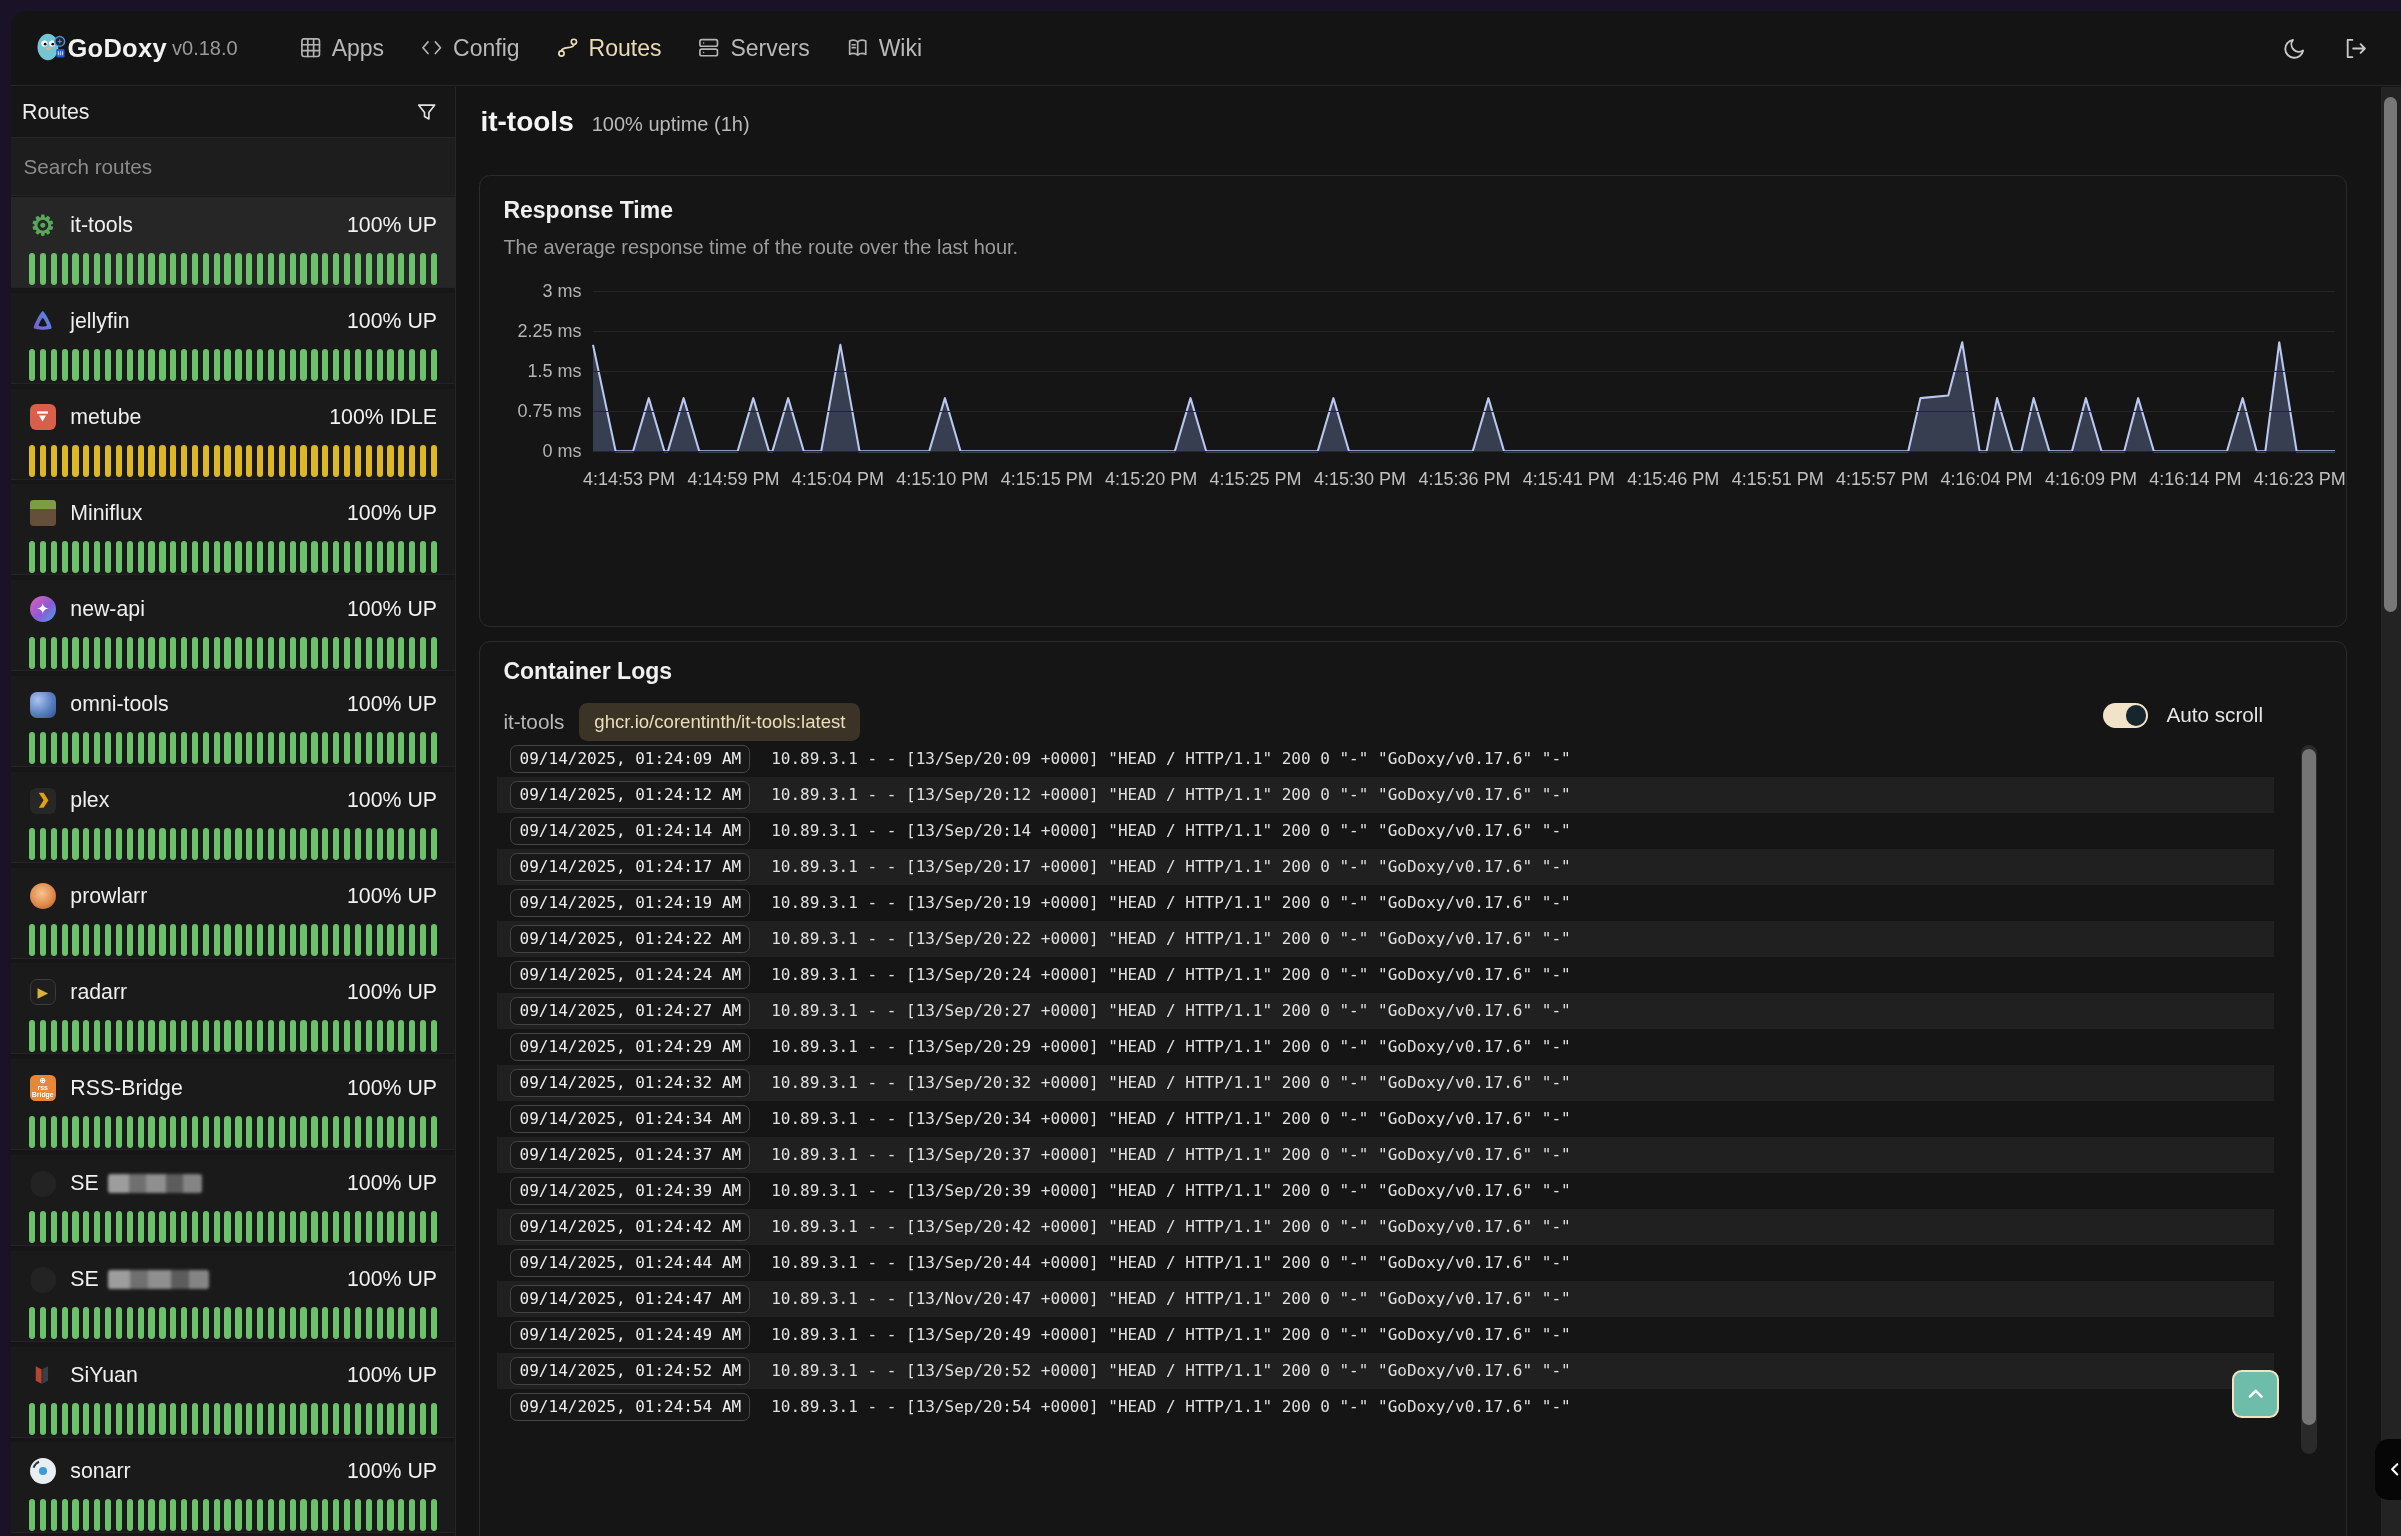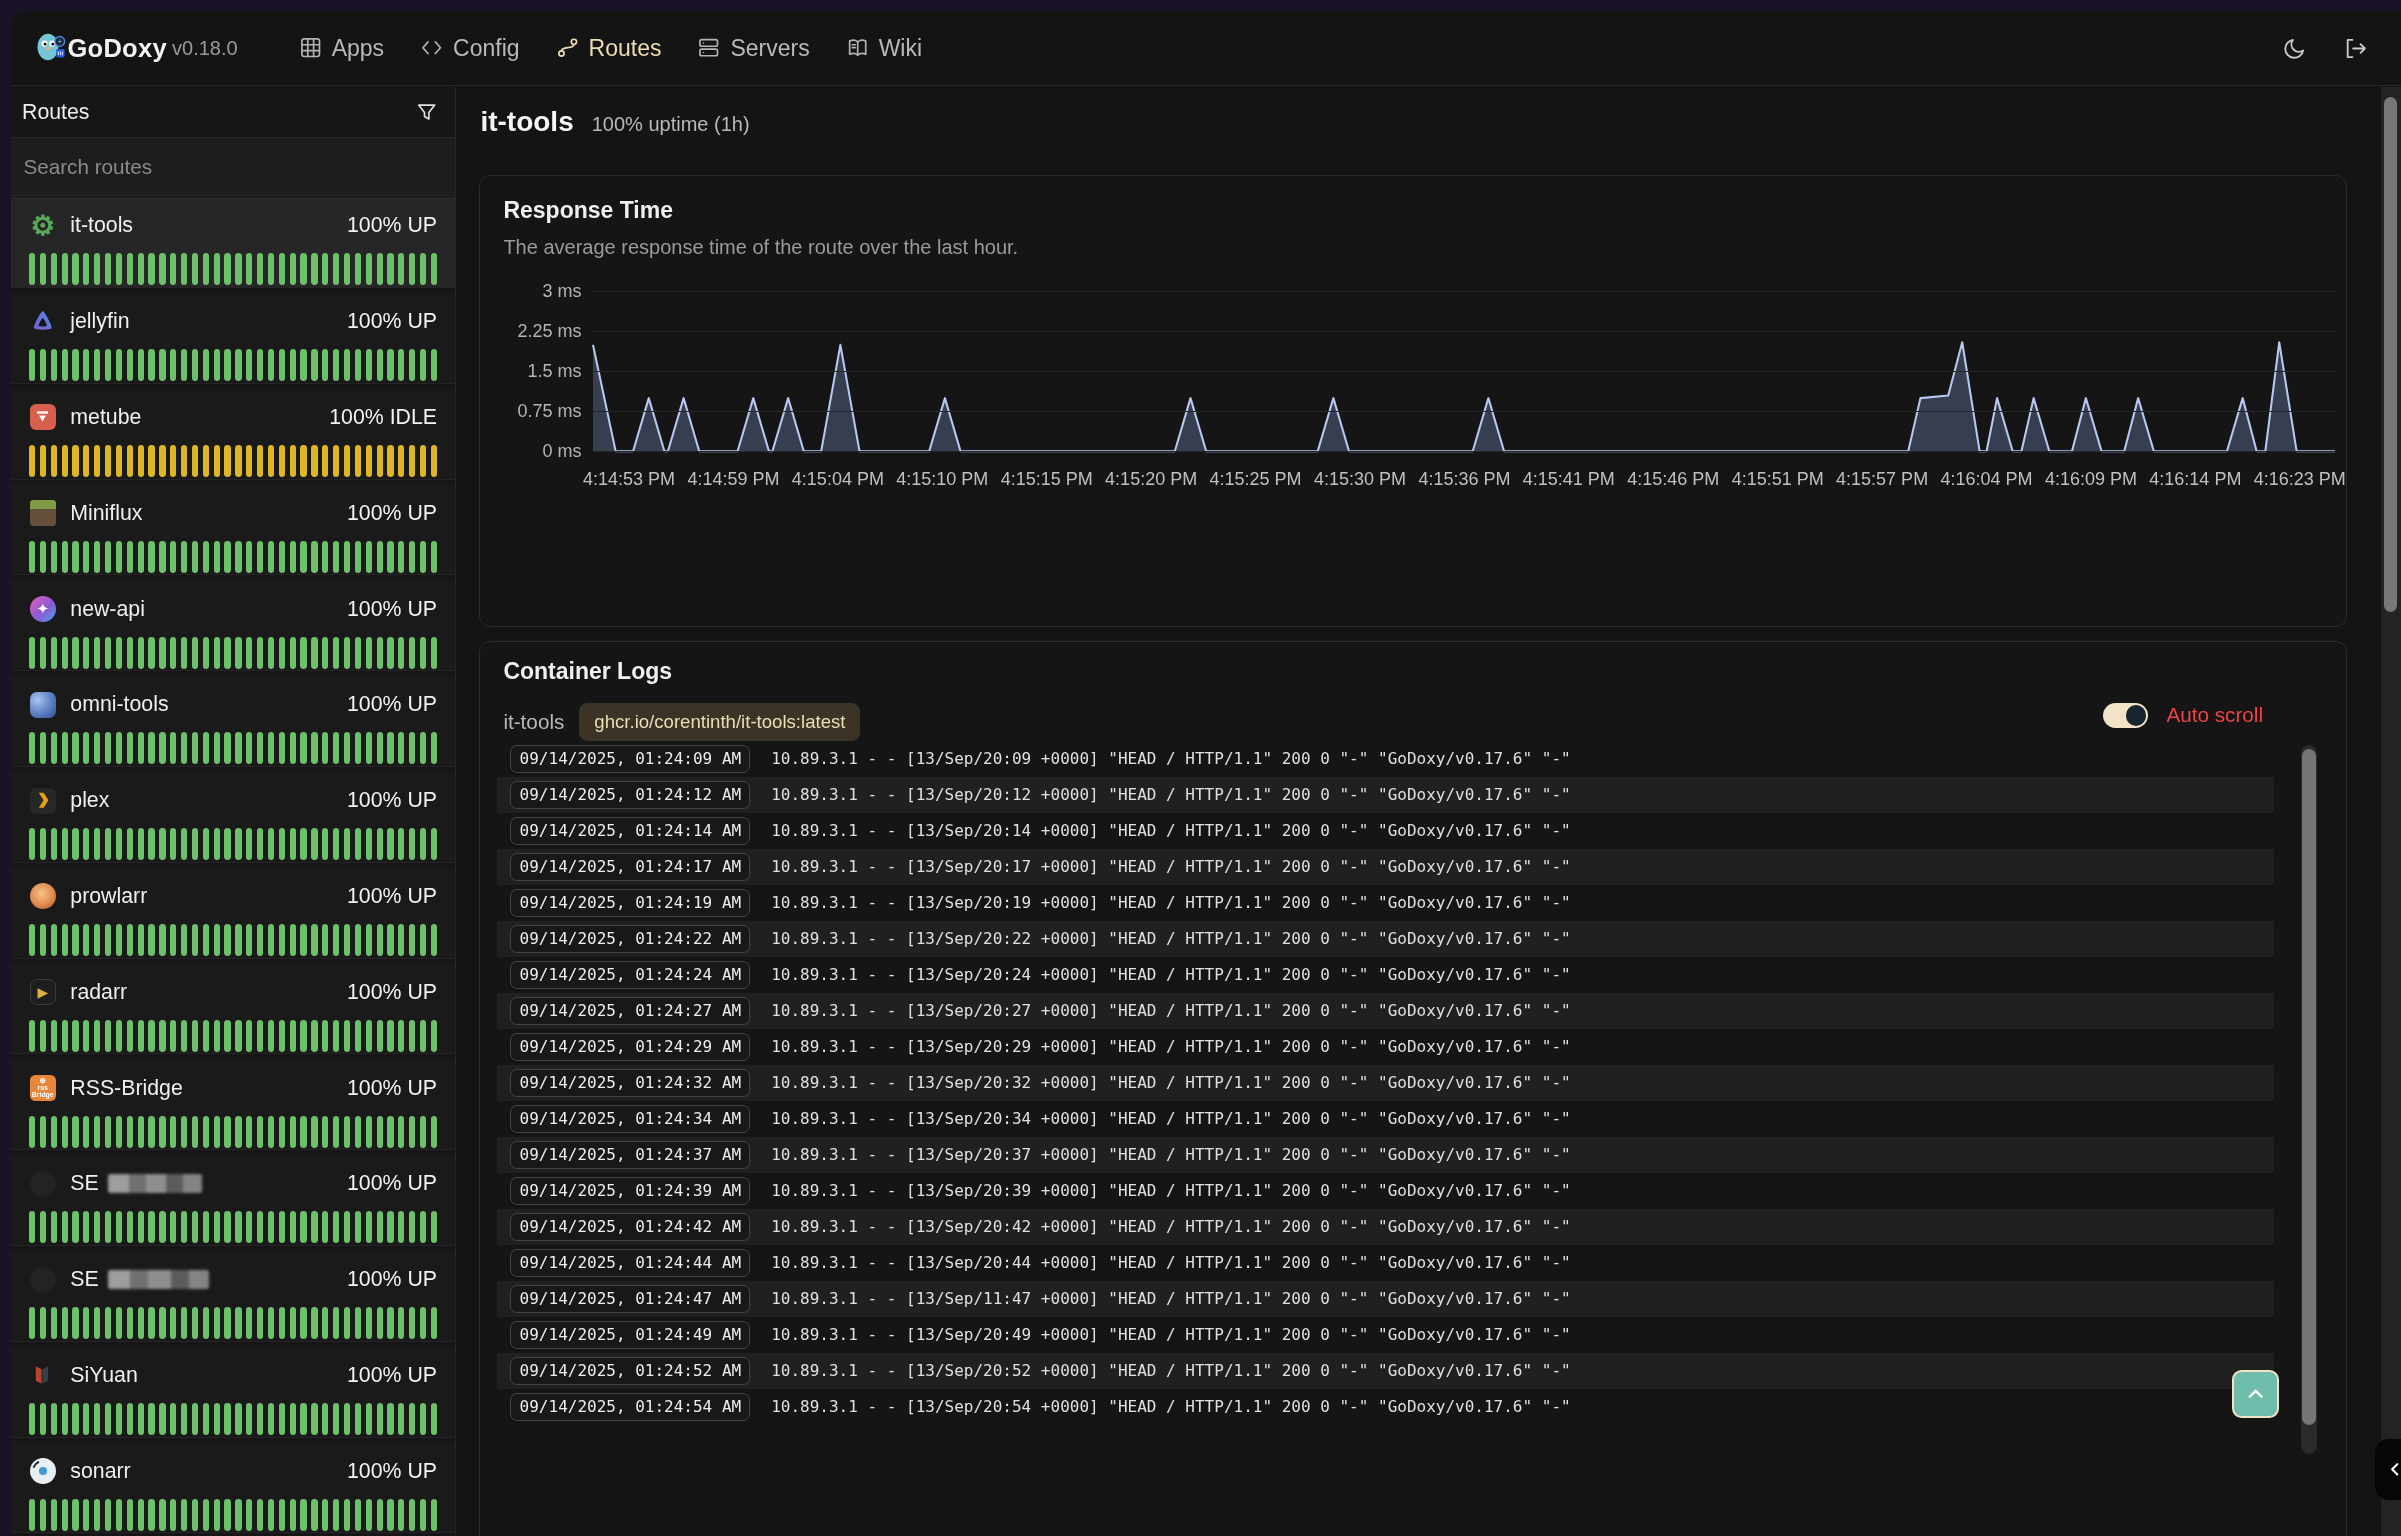--- a/index.html
+++ b/index.html
@@ -70,21 +70,21 @@
   .xticks span { color:#c0c0c0; font-size:18px; }
 
   
   .logs-card { margin-top:13.8px; height:1060px; padding:16.5px 0 0 23.4px; }
   .logs-subrow { display:flex; align-items:center; gap:15px; margin-top:15px; height:43px; }
   .logs-cname { color:#b9b9b9; font-size:20.7px; }
   .img-badge { background:#3a3326; color:#ecdfb7; font-size:18.6px; padding:8.3px 15px; border-radius:8.3px; }
   .autoscroll { position:absolute; right:83px; top:61px; display:flex; align-items:center; gap:18px; }
   .toggle { width:45px; height:25px; border-radius:12.4px; background:#f2e3c8; position:relative; cursor:pointer; }
   .toggle .knob { position:absolute; right:2.1px; top:2.1px; width:20.7px; height:20.7px; border-radius:50%; background:#17262c; }
-  .autoscroll-label { color:#ef4444; font-size:20.7px; }
+  .autoscroll-label { color:#e5e5e5; font-size:20.7px; }
   .log-rows { position:absolute; left:16.5px; right:72px; top:99px; }
   .log-row { height:36px; display:flex; align-items:center; gap:20.7px; padding-left:13.8px; }
   .log-row:nth-child(even) { background:#202020; }
   .log-time { font-family:"DejaVu Sans Mono", monospace; font-size:16px; color:#ededed;
               border:1.4px solid #454545; background:#181818; border-radius:6.9px; padding:3.4px 8.3px; white-space:nowrap; }
   .log-msg { font-family:"DejaVu Sans Mono", monospace; font-size:16px; color:#e0e0e0; white-space:nowrap; }
   .logs-scroll { position:absolute; right:29px; top:103px; height:709px; width:16.5px; background:#2a2a2a; border-radius:8.3px; }
   .logs-scroll .thumb { position:absolute; left:1.4px; right:1.4px; top:4.1px; height:676px; background:#757575; border-radius:6.9px; }
   .scrolltop-btn { position:absolute; right:67px; top:728px; width:47px; height:48px; border-radius:9.6px;
                    background:#6ebdaa; border:2.1px solid #f2e3c8; display:flex; align-items:center; justify-content:center; cursor:pointer; }
@@ -1043,21 +1043,21 @@
           <div class="log-row">
             <span class="log-time">09/14/2025, 01:24:42 AM</span>
                  <span class="log-msg">10.89.3.1 - - [13/Sep/20:42 +0000] "HEAD / HTTP/1.1" 200 0 "-" "GoDoxy/v0.17.6" "-"</span>
           </div>
           <div class="log-row">
             <span class="log-time">09/14/2025, 01:24:44 AM</span>
                  <span class="log-msg">10.89.3.1 - - [13/Sep/20:44 +0000] "HEAD / HTTP/1.1" 200 0 "-" "GoDoxy/v0.17.6" "-"</span>
           </div>
           <div class="log-row">
             <span class="log-time">09/14/2025, 01:24:47 AM</span>
-                 <span class="log-msg">10.89.3.1 - - [13/Sep/11:47 +0000] "HEAD / HTTP/1.1" 200 0 "-" "GoDoxy/v0.17.6" "-"</span>
+                 <span class="log-msg">10.89.3.1 - - [13/Nov/20:47 +0000] "HEAD / HTTP/1.1" 200 0 "-" "GoDoxy/v0.17.6" "-"</span>
           </div>
           <div class="log-row">
             <span class="log-time">09/14/2025, 01:24:49 AM</span>
                  <span class="log-msg">10.89.3.1 - - [13/Sep/20:49 +0000] "HEAD / HTTP/1.1" 200 0 "-" "GoDoxy/v0.17.6" "-"</span>
           </div>
           <div class="log-row">
             <span class="log-time">09/14/2025, 01:24:52 AM</span>
                  <span class="log-msg">10.89.3.1 - - [13/Sep/20:52 +0000] "HEAD / HTTP/1.1" 200 0 "-" "GoDoxy/v0.17.6" "-"</span>
           </div>
           <div class="log-row">

